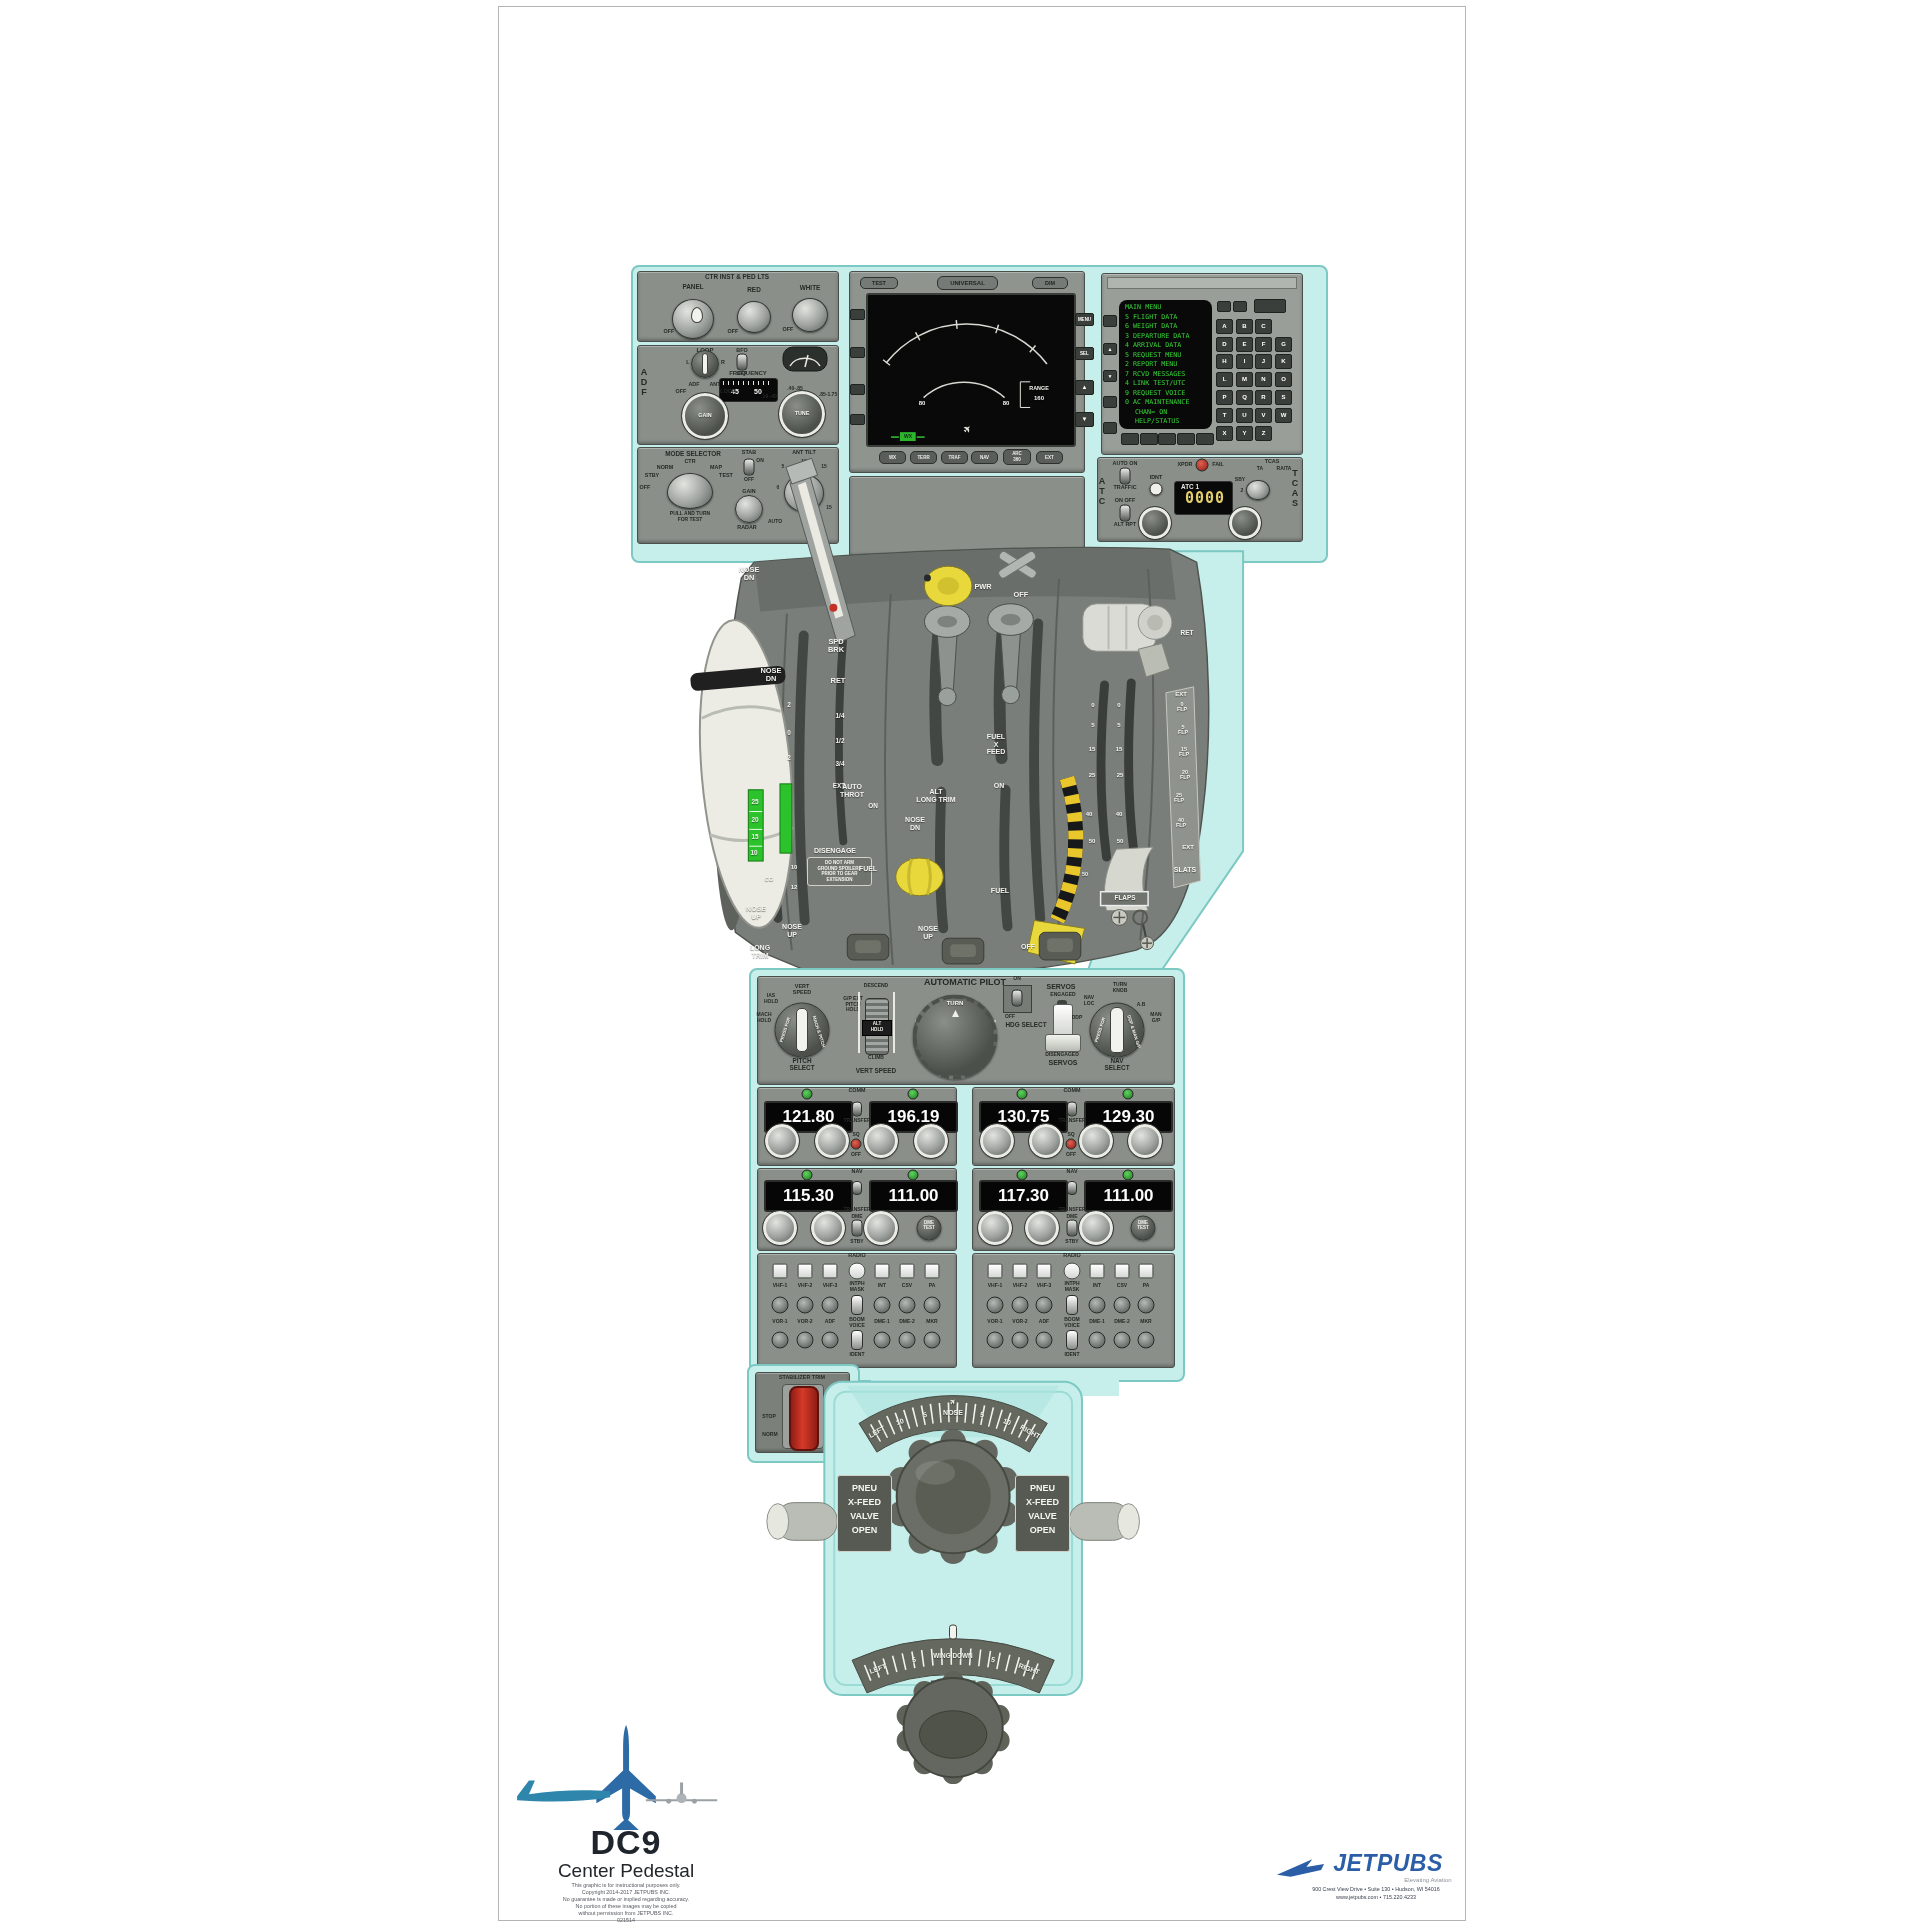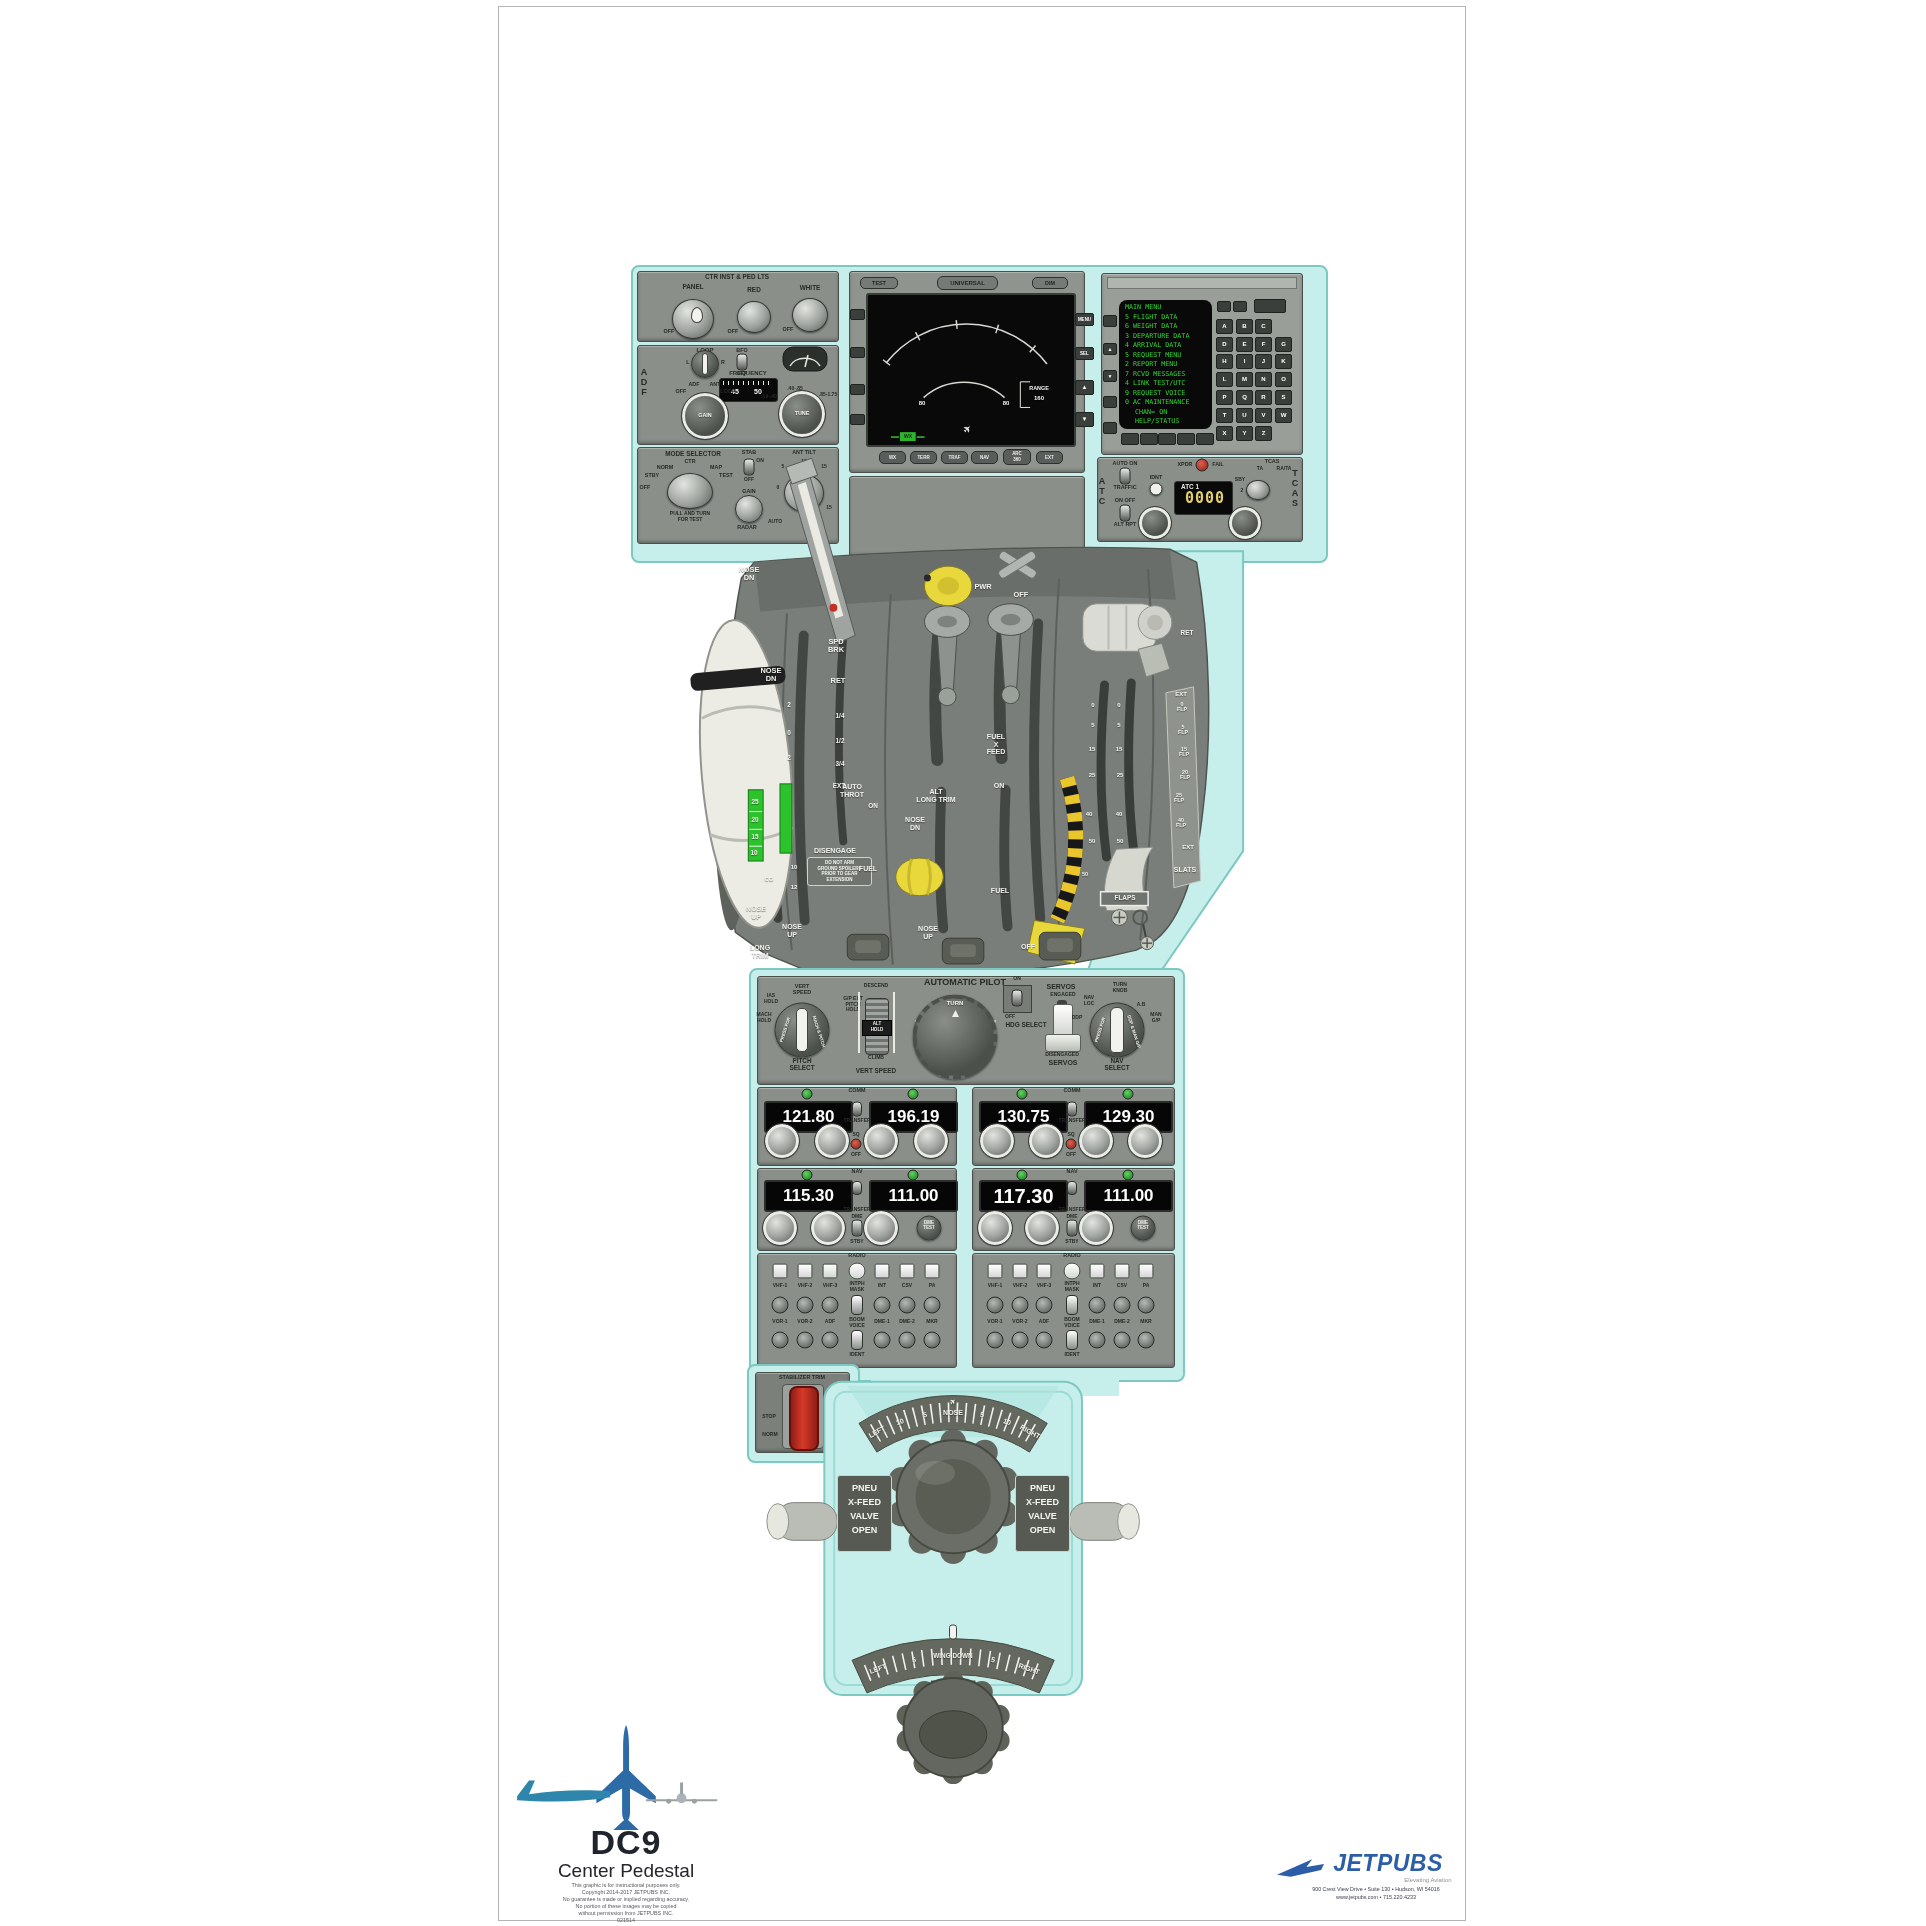--- a/index.html
+++ b/index.html
@@ -490,21 +490,21 @@
 <div class="panel" style="left:757px;top:1168px;width:198px;height:81px"></div>
 <div class="panel" style="left:972px;top:1168px;width:201px;height:81px"></div>
 <div class="lbl f55" style="left:857px;top:1169px">NAV</div>
 <div class="lbl f55" style="left:1072px;top:1169px">NAV</div>
 <div class="led" style="left:807px;top:1175px"></div>
 <div class="led" style="left:913px;top:1175px"></div>
 <div class="led" style="left:1022px;top:1175px"></div>
 <div class="led" style="left:1128px;top:1175px"></div>
 <div class="disp" style="left:764px;top:1180px;width:85px;height:28px;font-size:17px;line-height:28px">115.30</div>
 <div class="disp" style="left:869px;top:1180px;width:85px;height:28px;font-size:17px;line-height:28px">111.00</div>
-<div class="disp" style="left:979px;top:1180px;width:85px;height:28px;font-size:20px;line-height:28px">117.30</div>
+<div class="disp" style="left:979px;top:1180px;width:85px;height:28px;font-size:17px;line-height:28px">117.30</div>
 <div class="disp" style="left:1084px;top:1180px;width:85px;height:28px;font-size:17px;line-height:28px">111.00</div>
 <div class="tgl" style="left:857px;top:1188px;width:8px;height:12px"></div>
 <div class="tgl" style="left:1072px;top:1188px;width:8px;height:12px"></div>
 <div class="lbl f5" style="left:857px;top:1207px">TRANSFER</div>
 <div class="lbl f5" style="left:857px;top:1214px">DME</div>
 <div class="tgl" style="left:857px;top:1228px"></div>
 <div class="lbl f5" style="left:857px;top:1239px">STBY</div>
 <div class="lbl f5" style="left:1072px;top:1207px">TRANSFER</div>
 <div class="lbl f5" style="left:1072px;top:1214px">DME</div>
 <div class="tgl" style="left:1072px;top:1228px"></div>

